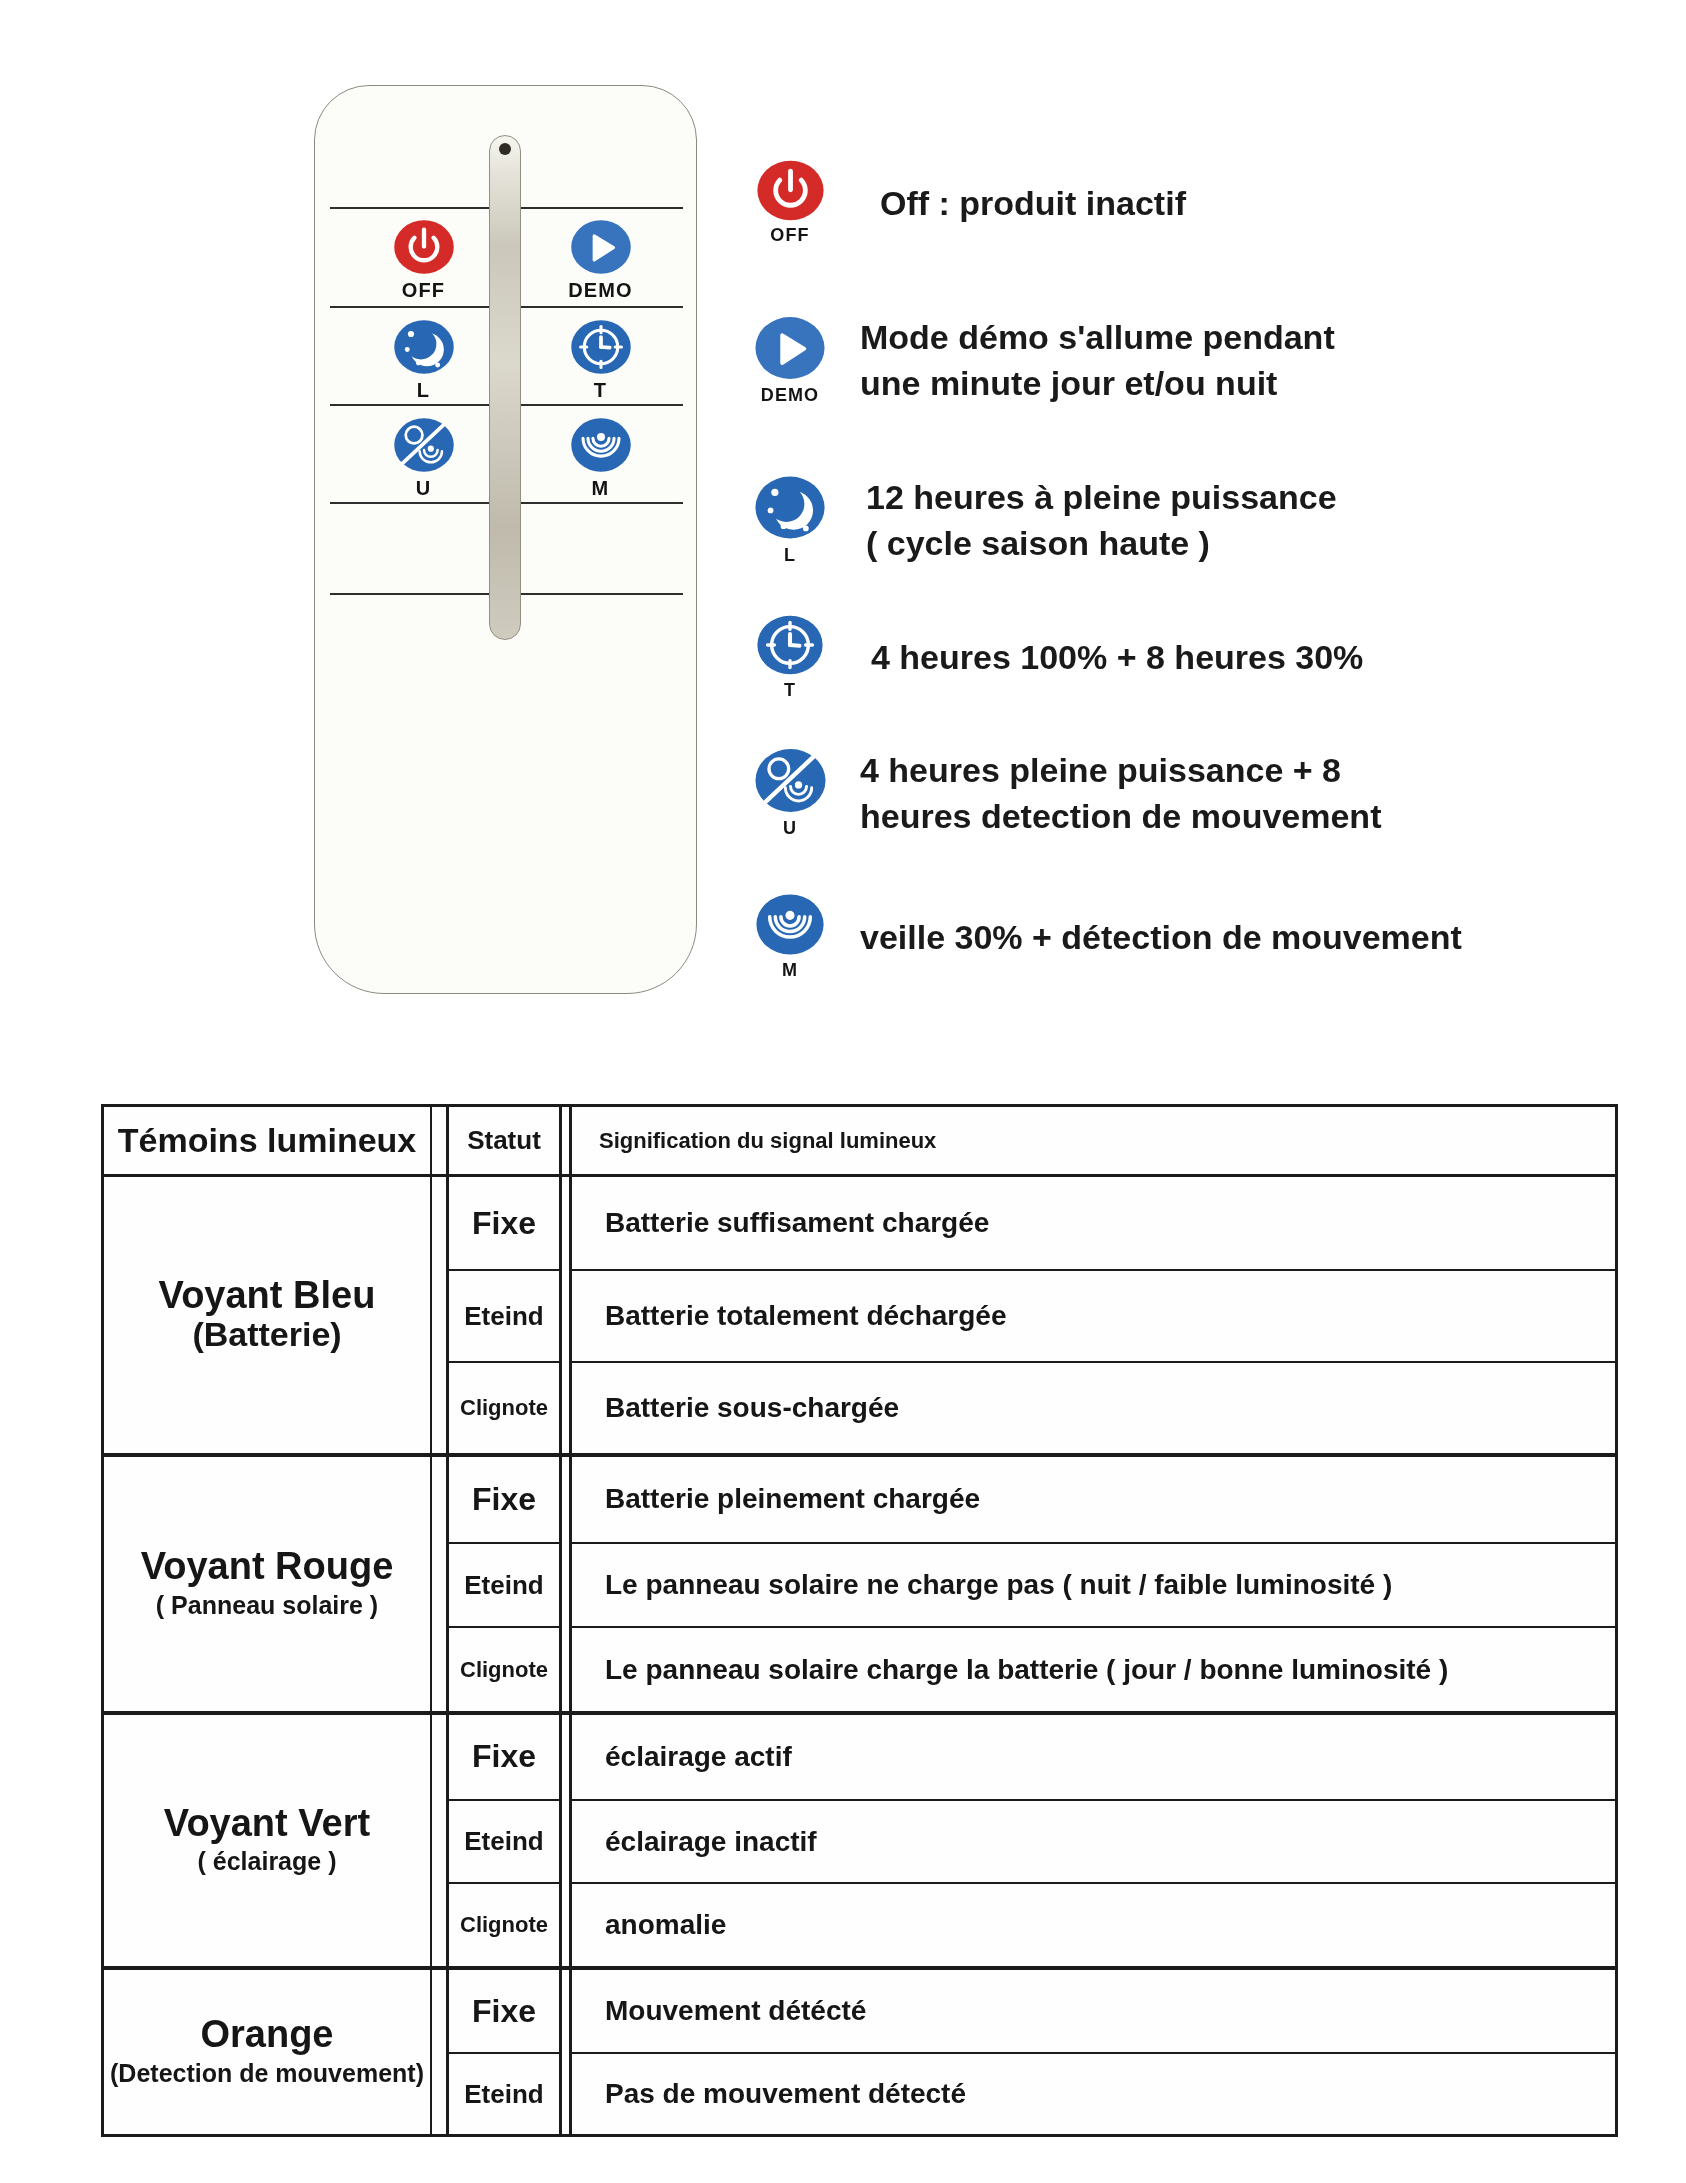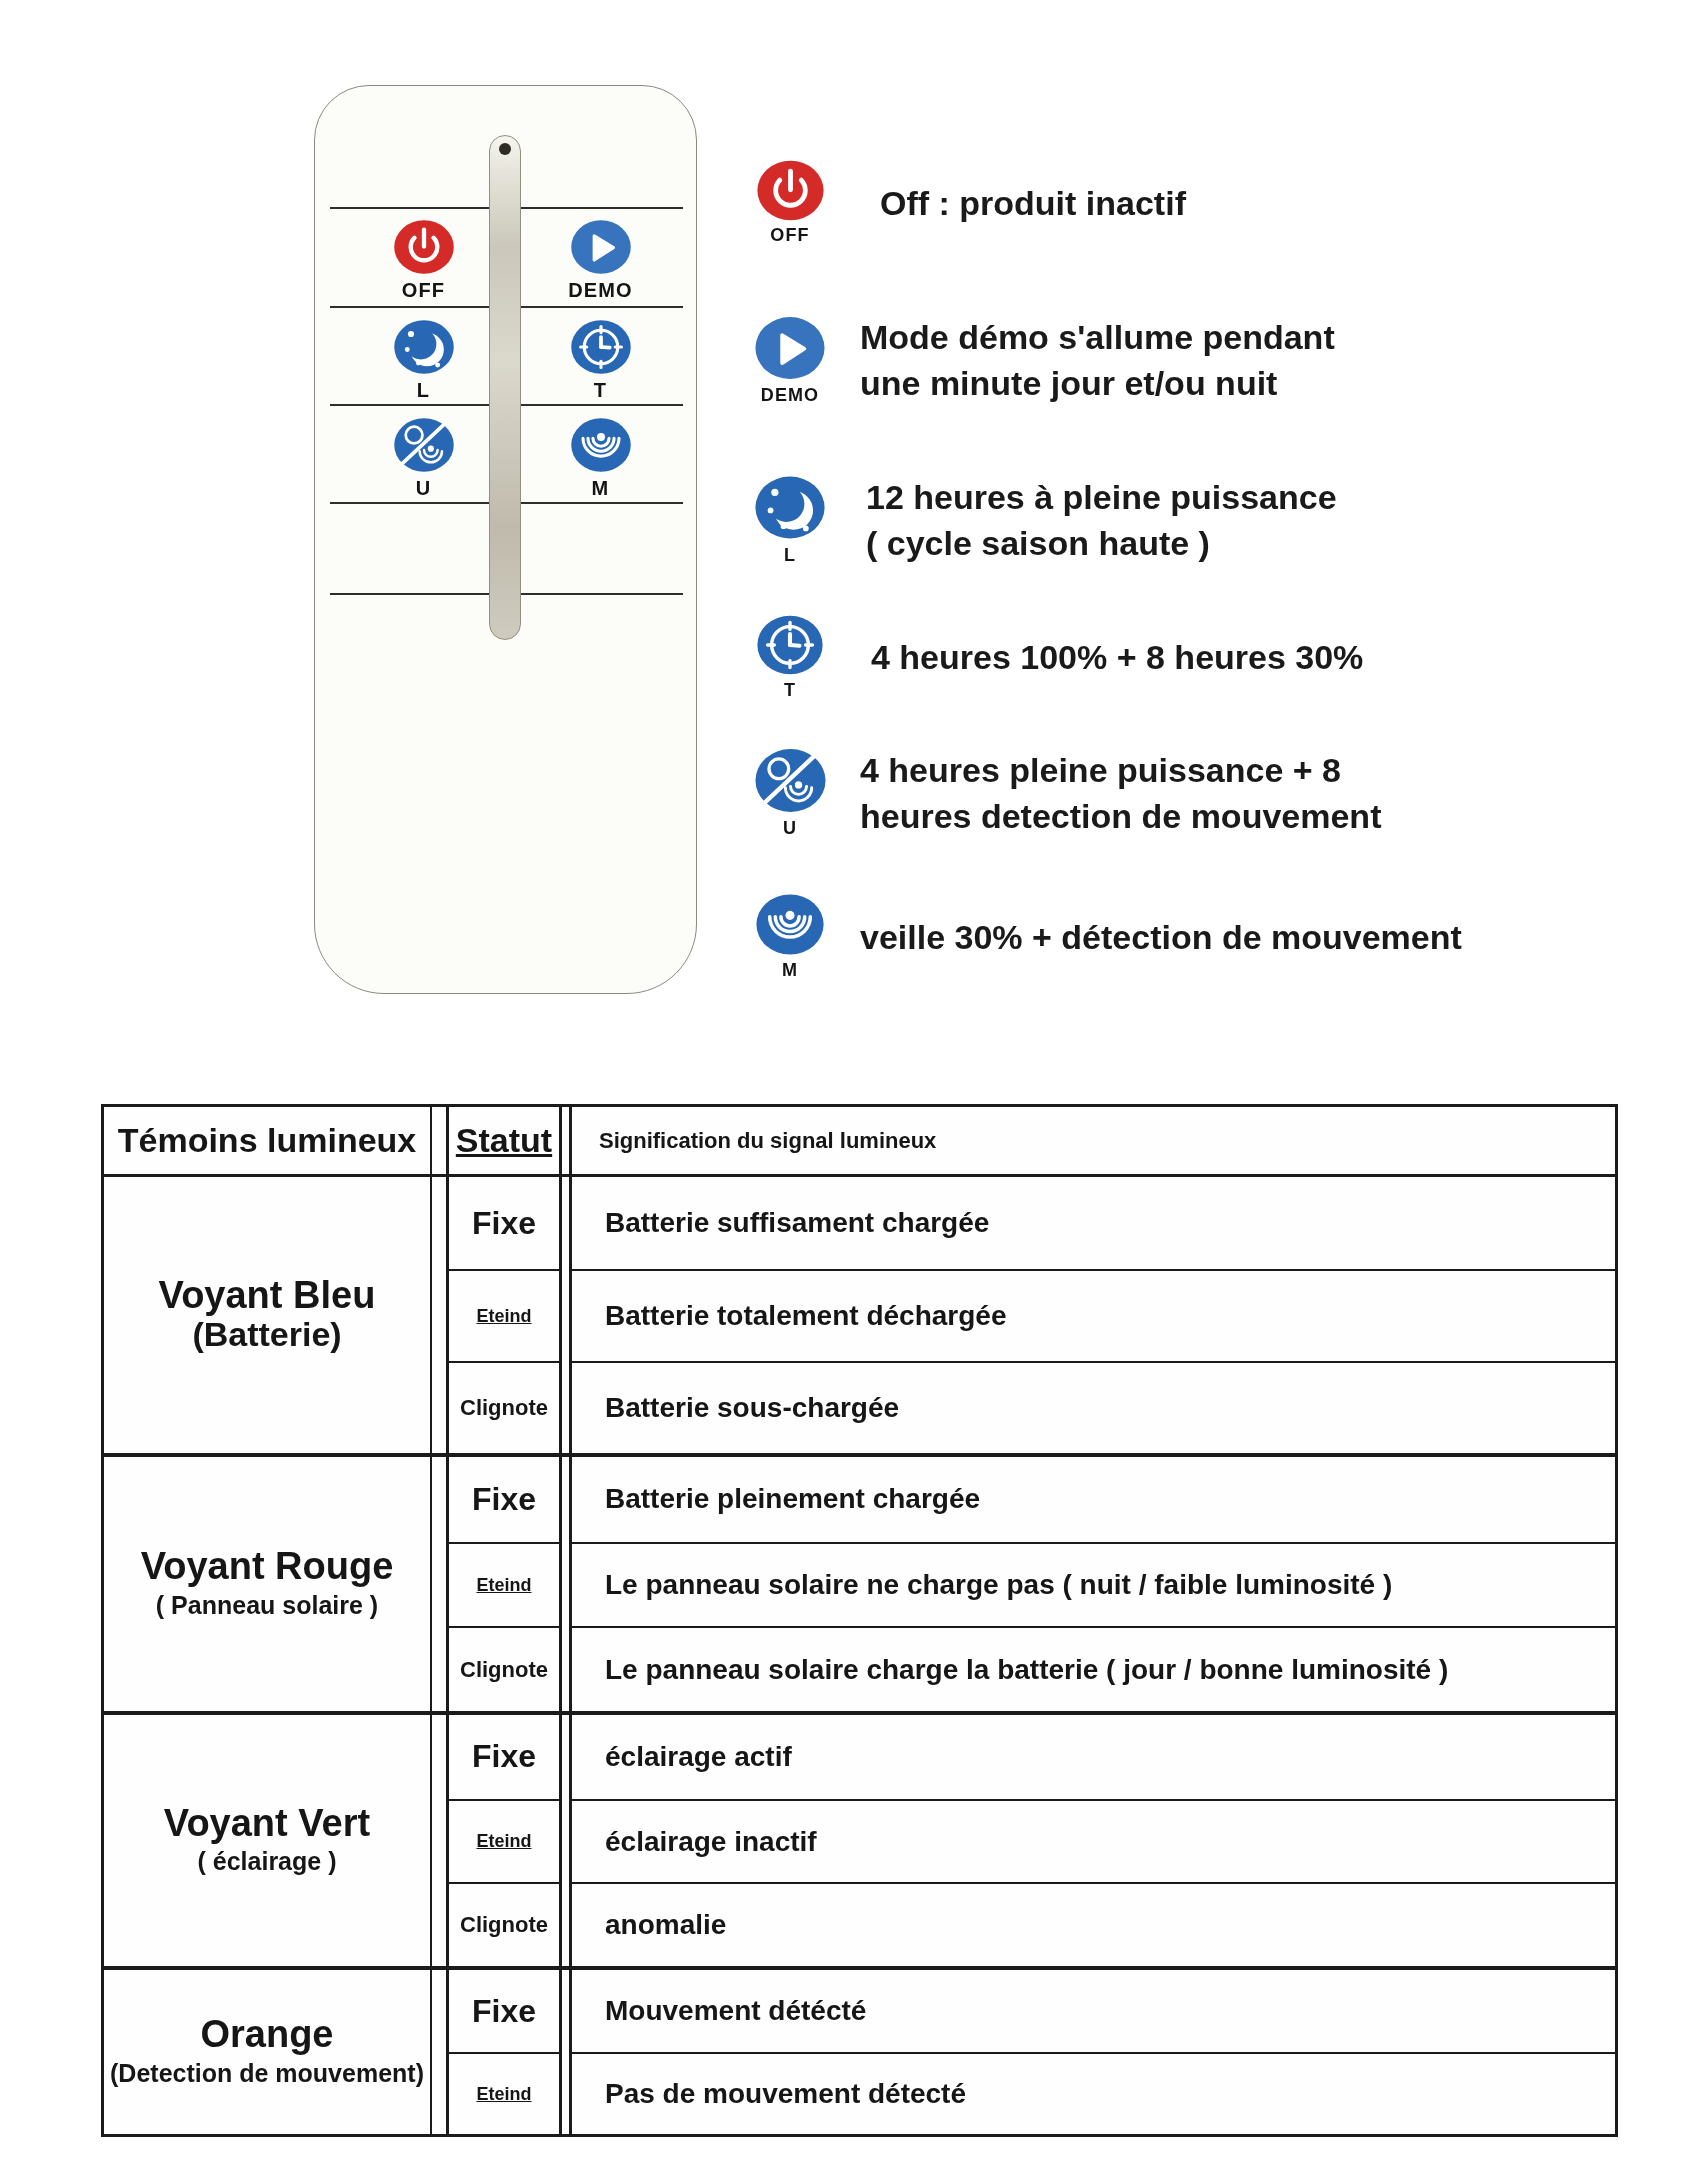--- a/index.html
+++ b/index.html
@@ -42,21 +42,21 @@
   
   .ind-table {
     position:absolute; left:101px; top:1104px; width:1517px;
     border:3.3px solid #1b1b1b; box-sizing:border-box; background:#fefefe;
     display:flex; flex-direction:column;
   }
   .t-header { display:flex; height:67px; border-bottom:3.3px solid #1b1b1b; align-items:stretch; }
   .h1 { width:328px; border-right:2.7px solid #1b1b1b; display:flex; align-items:center; justify-content:center;
         font-size:34px; box-sizing:border-box; }
   .h2 { width:116px; border-left:3.3px solid #1b1b1b; border-right:3.3px solid #1b1b1b;
-        display:flex; align-items:center; justify-content:center; font-size:34px; box-sizing:border-box;text-decoration:underline; }
+        display:flex; align-items:center; justify-content:center; font-size:26px; box-sizing:border-box; }
   .h3 { flex:1; border-left:3.3px solid #1b1b1b; display:flex; align-items:center;
         padding-left:27px; font-size:22px; box-sizing:border-box; }
   .gap1 { width:14px; flex:none; }
   .gap2 { width:7px; flex:none; }
 
   .t-section { display:flex; align-items:stretch; }
   .t-section + .t-section { border-top:4.4px solid #1b1b1b; }
   .s-bleu   { height:276px; }
   .s-rouge  { height:254px; }
   .s-vert   { height:251px; }
@@ -68,21 +68,21 @@
   .sub-lg { font-size:34px; line-height:39px; }
   .sub-sm { font-size:25px; line-height:32px; margin-top:2.2px; }
   .sect-rows { flex:1; display:flex; flex-direction:column; }
   .srow { flex:1; display:flex; align-items:stretch; }
   .c2 { width:116px; border-left:3.3px solid #1b1b1b; border-right:3.3px solid #1b1b1b; box-sizing:border-box;
         display:flex; align-items:center; justify-content:center; }
   .c3 { flex:1; border-left:3.3px solid #1b1b1b; box-sizing:border-box;
         display:flex; align-items:center; padding-left:33px; font-size:28px; }
   .srow + .srow .c2, .srow + .srow .c3 { border-top:2.7px solid #1b1b1b; }
   .st0 { font-size:32px; }
-  .st1 { font-size:18px;text-decoration:underline; }
+  .st1 { font-size:26px; }
   .st2 { font-size:22px; }
 </style>
 </head>
 <body>
 
 <div class="page">
 
   <div class="remote">
     <div class="rc-line" style="top:121px"></div>
     <div class="rc-line" style="top:220px"></div>

